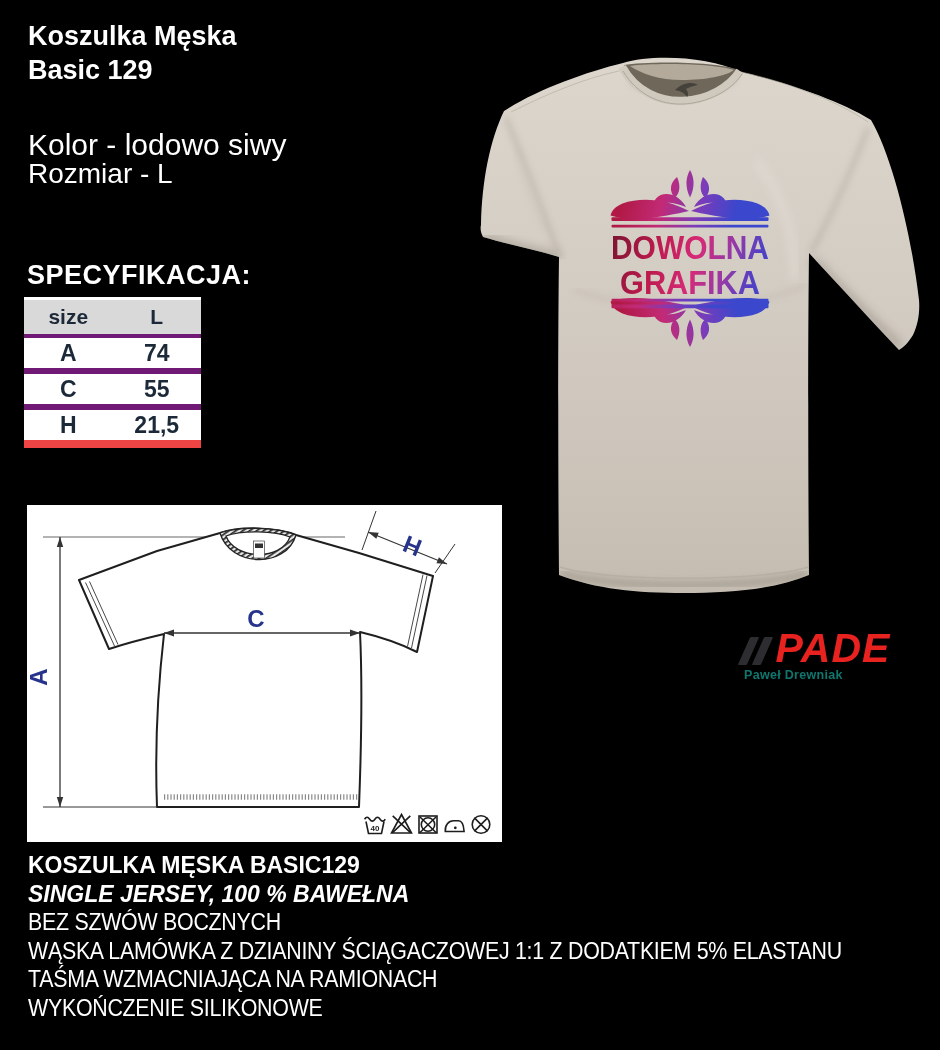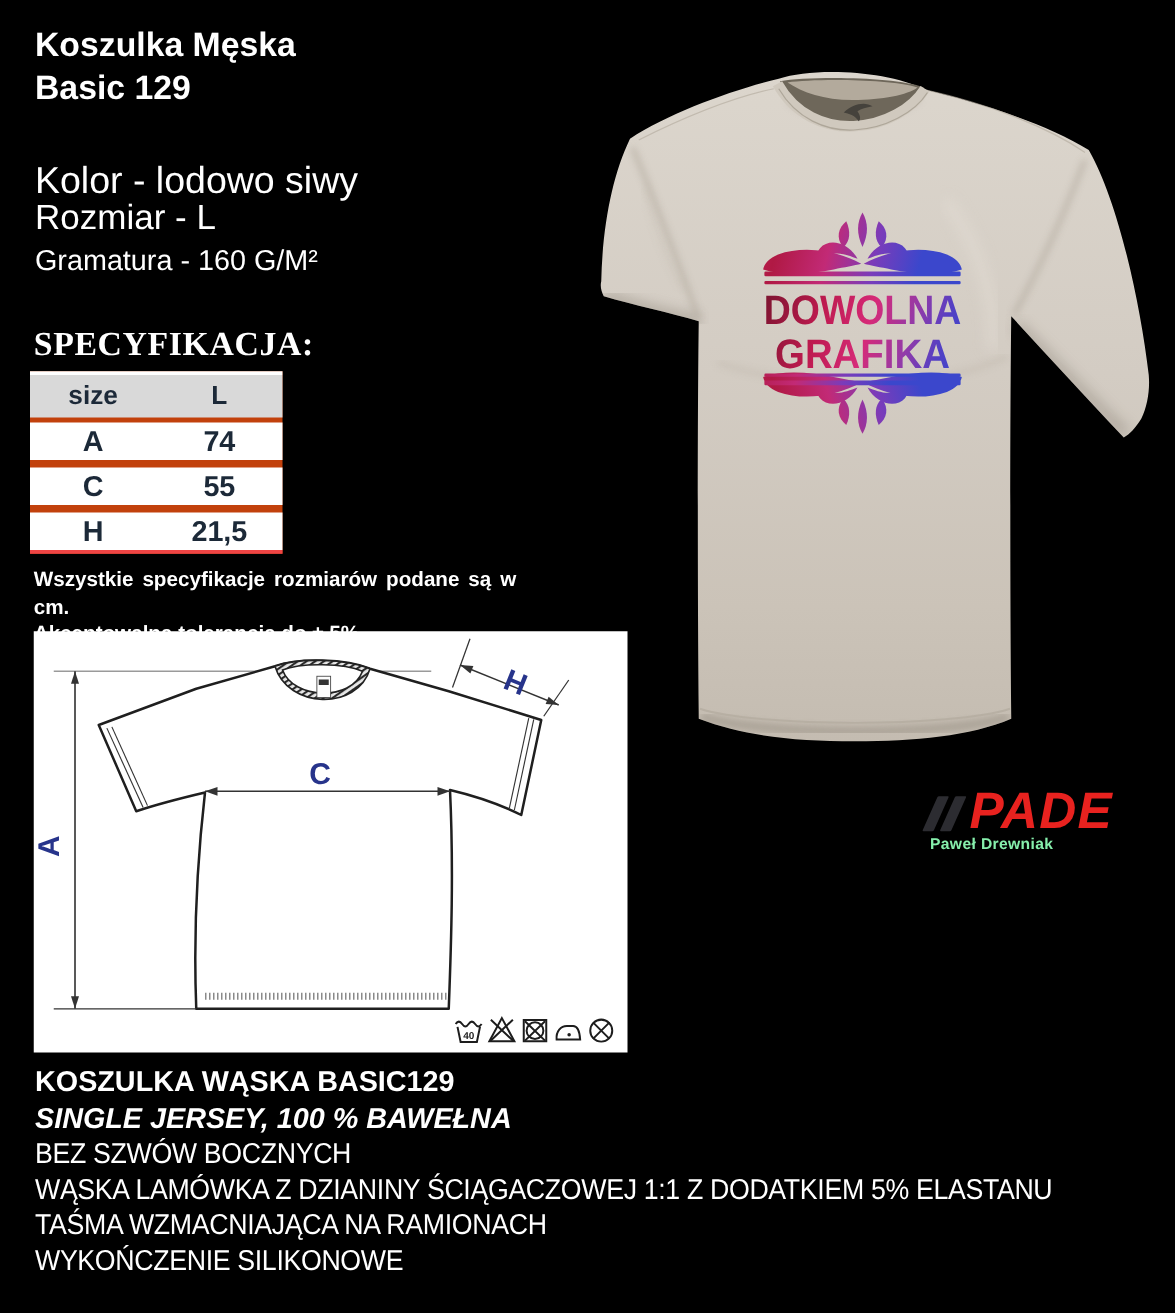--- a/index.html
+++ b/index.html
@@ -3,24 +3,24 @@
 <meta charset="utf-8">
 <style>
   html,body{margin:0;padding:0;background:#000;}
   #stage{position:relative;width:940px;height:1050px;background:#000;overflow:hidden;
          font-family:"Liberation Sans",sans-serif;color:#fff;}
   
   .title{position:absolute;left:28px;top:19px;font-size:27px;font-weight:bold;line-height:34px;}
   .info-kolor{position:absolute;left:28px;top:128px;font-size:30px;}
   .info-rozmiar{position:absolute;left:28px;top:158px;font-size:28px;font-weight:400;}
   .info-gram{position:absolute;left:28px;top:195px;font-size:23px;}
-  .spec-h{position:absolute;left:27px;top:260px;font-size:27px;font-weight:600;letter-spacing:.5px;font-family:Liberation Serif, serif;}
-  
-  .spec-table{position:absolute;left:24px;top:297px;width:202px;background:#c2410c;
-              border-top:3px solid #fff;border-bottom:3px solid #ef4444;}
+  .spec-h{position:absolute;left:27px;top:260px;font-size:27px;font-weight:600;letter-spacing:.5px;}
+  
+  .spec-table{position:absolute;left:24px;top:297px;width:177px;background:#701a75;
+              border-top:3px solid #fff;border-bottom:8px solid #ef4444;}
   .t-head{display:flex;height:34px;background:#d9d9d9;margin-bottom:4px;}
   .t-row{display:flex;height:30px;background:#fff;margin-bottom:6px;}
   .t-row:last-child{margin-bottom:0;}
   .t-cell{flex:1;display:flex;align-items:center;justify-content:center;
           font-weight:bold;color:#1c2938;font-size:23px;}
   .t-head .t-cell{font-size:21px;}
   
   .note{position:absolute;left:27px;top:454px;width:386px;font-size:16.5px;font-weight:600;line-height:21.5px;}
   .note .j{text-align:justify;text-align-last:justify;}
   
@@ -28,41 +28,40 @@
   
   .shirt{position:absolute;left:456px;top:40px;width:470px;height:560px;}
   
   .pade{position:absolute;left:744px;top:611px;margin-top:18px;}
   .pade-row{display:flex;align-items:flex-end;height:36px;}
   .slash{width:9px;height:28px;background:#2c2c31;transform:skewX(-24deg);
          margin-right:4.5px;border-radius:1px;}
   .slash.s2{margin-right:9px;}
   .pade-name{font-size:41px;font-weight:700;font-style:italic;color:#e8221f;
              line-height:33px;letter-spacing:1px;}
-  .pade-sub{font-size:12.5px;font-weight:700;color:#86efac;margin-top:3px;letter-spacing:.3px;}
+  .pade-sub{font-size:12.5px;font-weight:700;color:#0f766e;margin-top:3px;letter-spacing:.3px;}
   
   .desc{position:absolute;left:28px;top:851px;}
   .desc div{line-height:28.6px;font-size:23px;white-space:nowrap;}
   .d-bold{font-weight:bold;}
   .d-bi{font-weight:bold;font-style:italic;}
   .d-cond{transform:scaleX(.93);transform-origin:0 50%;letter-spacing:-.3px;}
 </style>
 </head>
 <body>
 
 <div id="stage">
 
   <div class="title">
     <div>Koszulka Męska</div>
     <div>Basic 129</div>
   </div>
 
   <div class="info-kolor">Kolor - lodowo siwy</div>
   <div class="info-rozmiar">Rozmiar - L</div>
-  <div class="info-gram">Gramatura - 160 G/M²</div>
 
   <div class="spec-h">SPECYFIKACJA:</div>
 
   <div class="spec-table">
     <div class="t-head">
       <div class="t-cell">size</div>
       <div class="t-cell">L</div>
     </div>
     <div class="t-row">
       <div class="t-cell">A</div>
@@ -71,24 +70,20 @@
     <div class="t-row">
       <div class="t-cell">C</div>
       <div class="t-cell">55</div>
     </div>
     <div class="t-row">
       <div class="t-cell">H</div>
       <div class="t-cell">21,5</div>
     </div>
   </div>
 
-  <div class="note">
-    <div class="j">Wszystkie specyfikacje rozmiarów podane są w cm.</div>
-    <div>Akceptowalna tolerancja do ± 5%</div>
-  </div>
 
   <div class="draw">
     <svg width="475" height="337" viewBox="0 0 475 337">
       <defs>
         <pattern id="ribPat" width="4" height="4" patternUnits="userSpaceOnUse" patternTransform="rotate(55)">
           <rect width="4" height="4" fill="#e8e8e8"></rect>
           <rect width="1.7" height="4" fill="#2a2a2a"></rect>
         </pattern>
       </defs>
 
@@ -260,21 +255,21 @@
   <div class="pade">
     <div class="pade-row">
       <span class="slash"></span>
       <span class="slash s2"></span>
       <span class="pade-name">PADE</span>
     </div>
     <div class="pade-sub">Paweł Drewniak</div>
   </div>
 
   <div class="desc">
-    <div class="d-bold">KOSZULKA WĄSKA BASIC129</div>
+    <div class="d-bold">KOSZULKA MĘSKA BASIC129</div>
     <div class="d-bi">SINGLE JERSEY, 100 % BAWEŁNA</div>
     <div class="d-cond">BEZ SZWÓW BOCZNYCH</div>
     <div class="d-cond">WĄSKA LAMÓWKA Z DZIANINY ŚCIĄGACZOWEJ 1:1 Z DODATKIEM 5% ELASTANU</div>
     <div class="d-cond">TAŚMA WZMACNIAJĄCA NA RAMIONACH</div>
     <div class="d-cond">WYKOŃCZENIE SILIKONOWE</div>
   </div>
 
 </div>
 
 </body></html>

